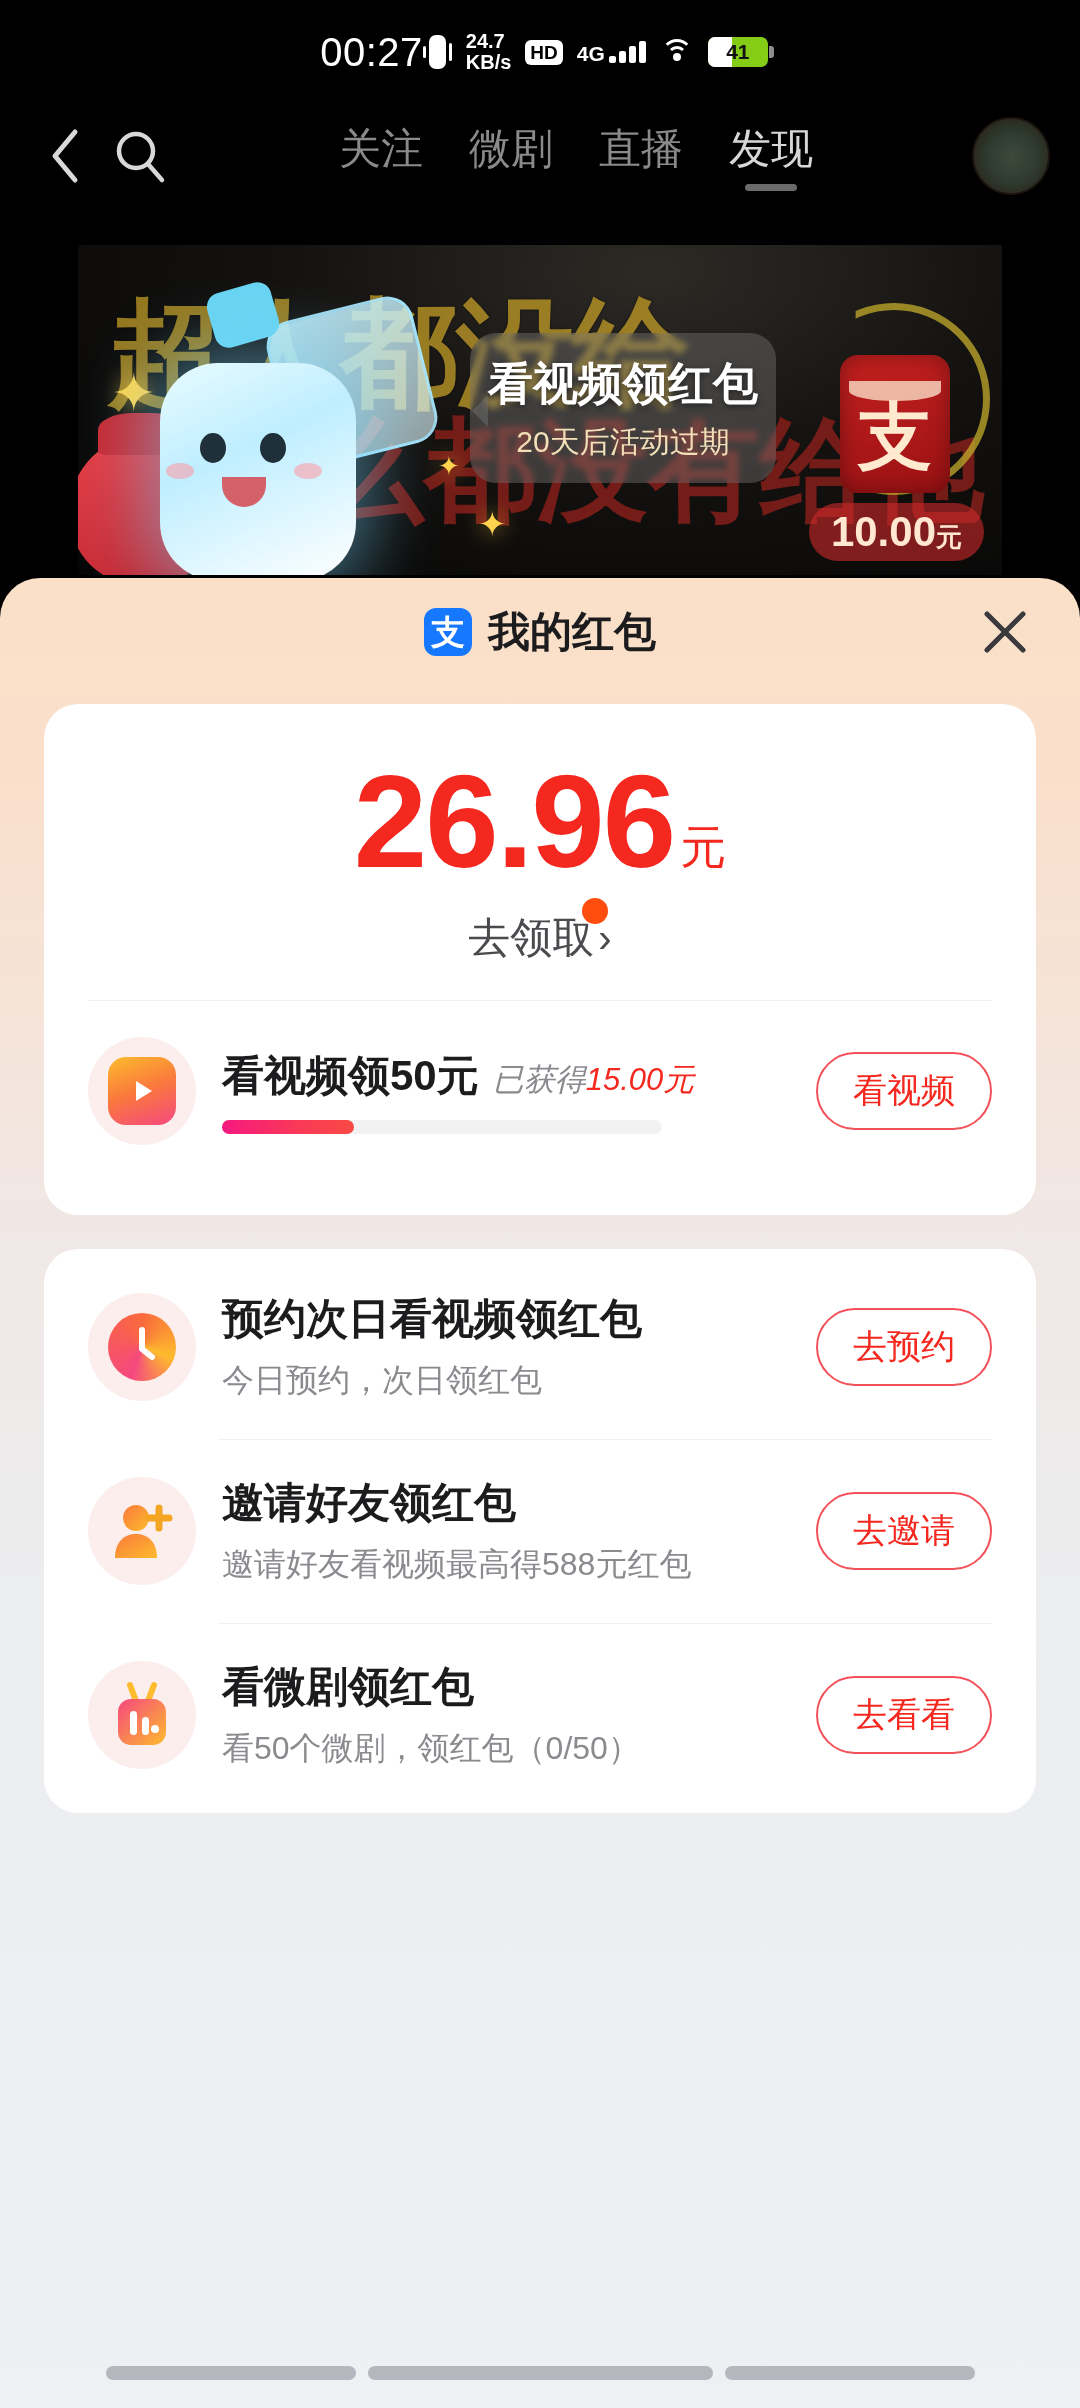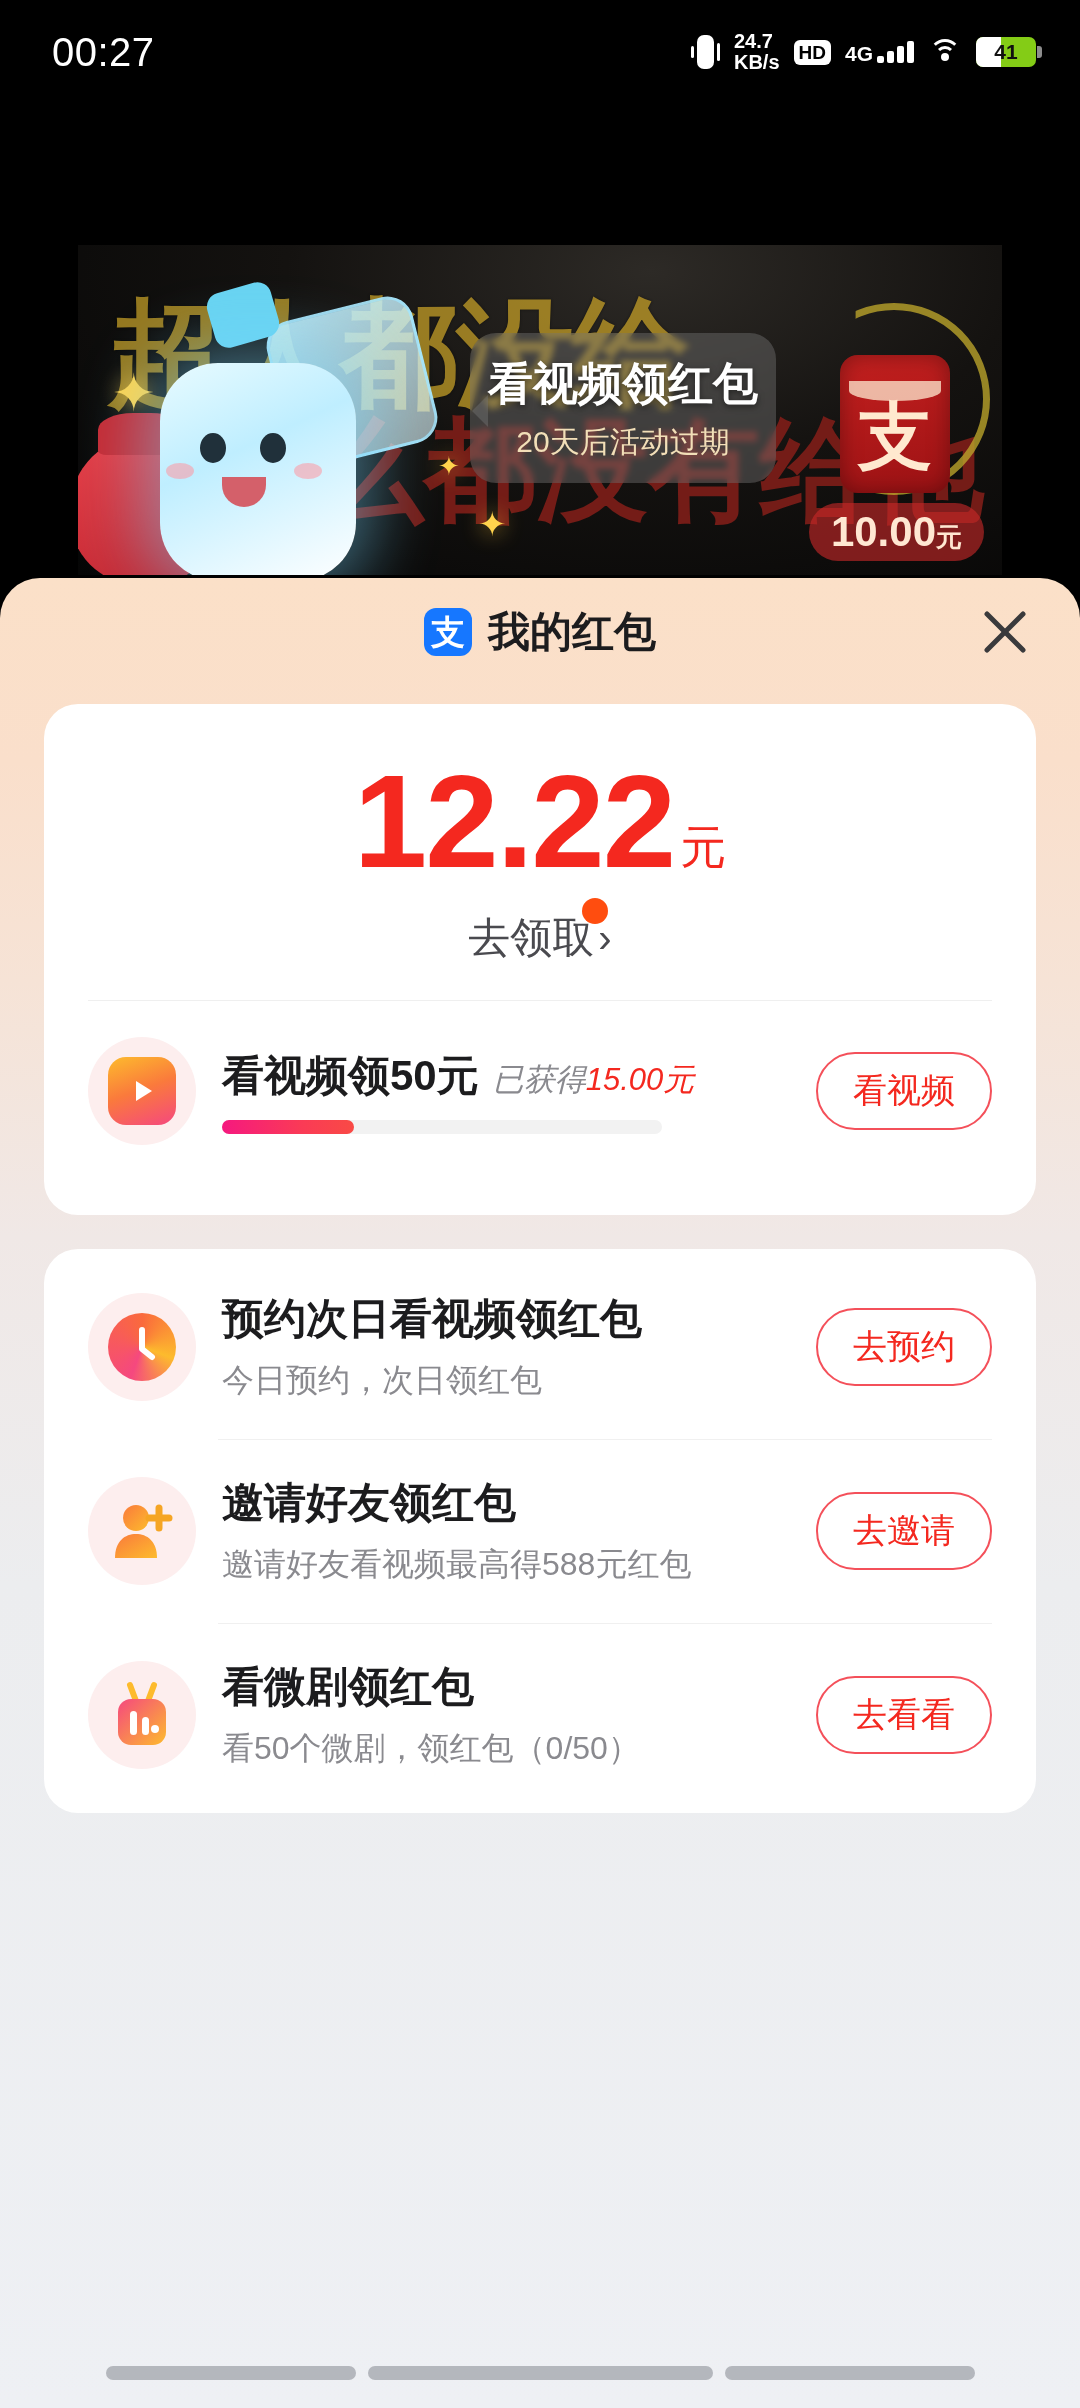--- a/index.html
+++ b/index.html
@@ -10,21 +10,21 @@
     overflow:hidden;
     position:relative;
   }
 
   
   #app-bg { position:absolute; inset:0; background:#000; }
 
   
   #status-bar {
     position:absolute; top:0; left:0; width:1080px; height:96px;
-    display:flex; align-items:center; justify-content:space-between;
+    display:flex; align-items:center; justify-content:center;
     padding:8px 44px 0 52px; color:#fff;
   }
   #status-clock { font-size:40px; font-weight:500; letter-spacing:0.5px; }
   #status-right { display:flex; align-items:center; gap:14px; }
   .vib-icon { display:flex; align-items:center; gap:3px; }
   .vib-bar { width:3px; background:#fff; border-radius:2px; }
   .vib-b1 { height:12px; } .vib-b2 { height:18px; }
   .vib-body { width:17px; height:34px; background:#fff; border-radius:7px; }
   #net-speed { font-size:20px; font-weight:700; line-height:21px; text-align:left; }
   .hd-badge {
@@ -336,20 +336,42 @@
           <span class="w3"></span>
       </div>
       <div class="batt">
         <div class="batt-fill" style="width: 41%;"></div>
         <div class="batt-txt">41</div>
         <div class="batt-tip"></div>
       </div>
     </div>
   </div>
 
+  <div id="top-nav">
+    <div id="back-icon">
+      <svg width="44" height="60" viewBox="0 0 44 60">
+          <path d="M32 6 L12 30 L32 54" fill="none" stroke="#d8d8d8" stroke-width="5" stroke-linecap="round" stroke-linejoin="round"></path>
+        </svg>
+    </div>
+    <div id="search-icon">
+      <svg width="58" height="58" viewBox="0 0 58 58">
+          <circle cx="25" cy="24" r="17" fill="none" stroke="#d8d8d8" stroke-width="4.5"></circle>
+          <line x1="37" y1="37" x2="51" y2="53" stroke="#d8d8d8" stroke-width="4.5" stroke-linecap="round"></line>
+        </svg>
+    </div>
+    <div id="nav-tabs">
+      <div class="nav-tab">关注</div>
+      <div class="nav-tab">微剧</div>
+      <div class="nav-tab">直播</div>
+      <div class="nav-tab active">发现</div>
+    </div>
+    <div id="nav-avatar">
+        <div class="av-inner"></div>
+      </div>
+  </div>
 
   <div id="banner">
     <div class="bigtext">超人都没给</div>
     <div class="bigtext2">你什么都没有给他</div>
     <div class="ringdeco"></div>
 
     <div class="star" style="left:34px;top:122px;">✦</div>
     <div class="star" style="left:400px;bottom:34px;font-size:34px;">✦</div>
     <div class="star" style="left:360px;bottom:96px;font-size:26px;">✦</div>
 
@@ -391,21 +413,21 @@
     <div id="close-icon">
       <svg width="52" height="52" viewBox="0 0 52 52">
           <line x1="8" y1="8" x2="44" y2="44" stroke="#3a3a3c" stroke-width="5" stroke-linecap="round"></line>
           <line x1="44" y1="8" x2="8" y2="44" stroke="#3a3a3c" stroke-width="5" stroke-linecap="round"></line>
         </svg>
     </div>
   </div>
 
   <div class="card" id="card-balance">
     <div id="balance-amount">
-      <span class="num">12.22</span>
+      <span class="num">26.96</span>
       <span class="unit">元</span>
     </div>
     <div id="balance-cta">
       <span class="label">去领取</span>
       <span class="chev">›</span>
       <span class="dot"></span>
     </div>
 
     <div id="balance-divider"></div>
 

